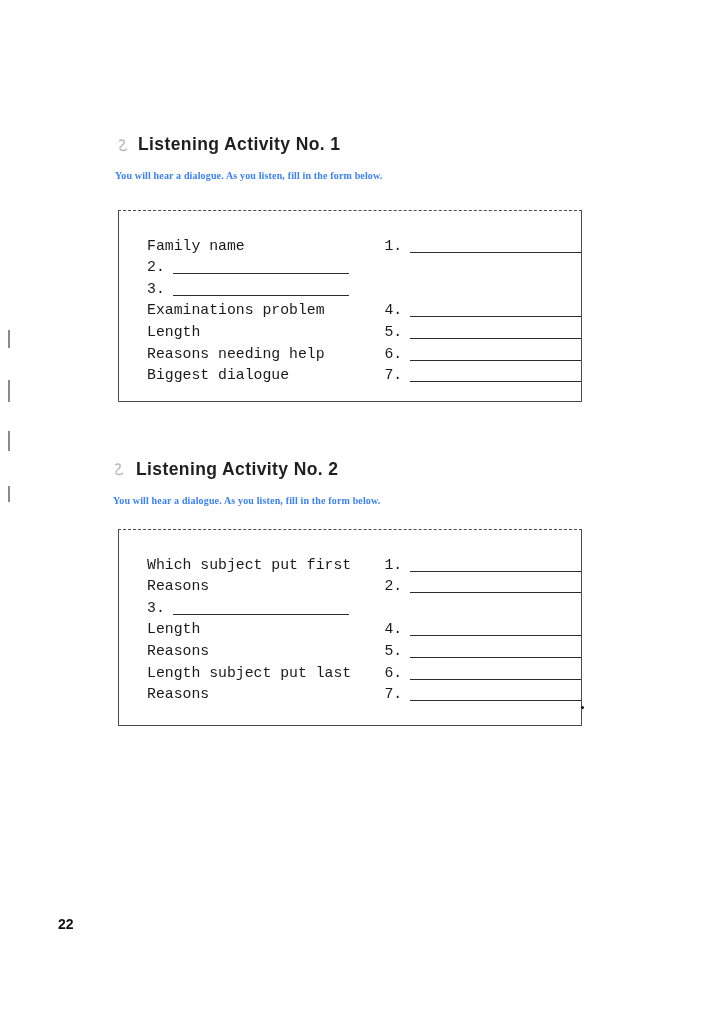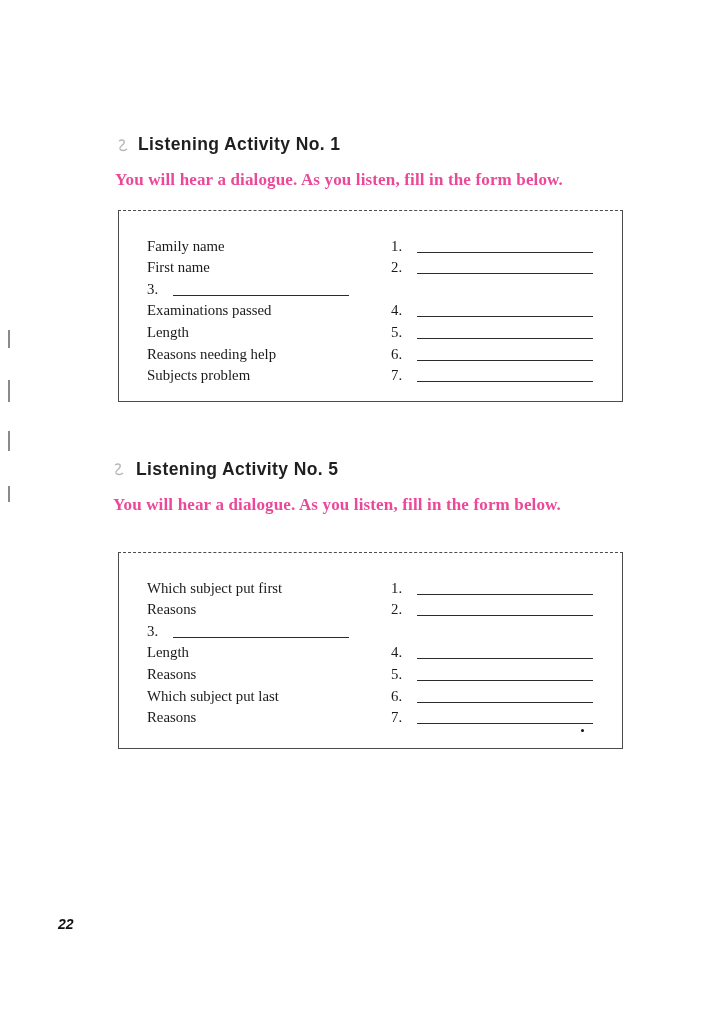--- a/index.html
+++ b/index.html
@@ -27,40 +27,41 @@
 
   .deco-mark { position:absolute; width:18px; height:16px; opacity:0.65; }
   .deco-1 { left:116px; top:138px; }
   .deco-2 { left:112px; top:462px; }
 
   
   .instruction {
     position:absolute;
     font-family:"Liberation Serif", serif;
     font-weight:bold;
-    font-size:17px;
+    font-size:10px;
     letter-spacing:0.15px;
-    color:#ec4899;
+    color:#3b82f6;
     white-space:nowrap;
   }
   .ins-1 { left:115px; top:170px; }
   .ins-2 { left:113px; top:495px; }
 
   
   .form-box {
     position:absolute;
     left:118px;
-    width:505px;
+    width:464px;
     border:1.2px solid #4c4c4c;
     border-top-style:dashed;
     box-sizing:border-box;
     background:#fff;
+    font-family:Liberation Mono, monospace;
   }
   .box-1 { top:210px; height:192px; }
-  .box-2 { top:552px; height:197px; }
+  .box-2 { top:529px; height:197px; }
 
   .rows { padding:23px 0 0 28px; }
   .row {
     display:flex;
     align-items:flex-end;
     height:21.6px;
     font-size:14.8px;
     line-height:19px;
   }
   .row-label { width:244px; color:#1a1a1a; }
@@ -92,21 +93,20 @@
   .sm-3 { top:431px; height:20px; }
   .sm-4 { top:486px; height:16px; }
 
   .page-number {
     position:absolute;
     left:58px; top:916px;
     font-family:"Liberation Sans", sans-serif;
     font-weight:bold;
     font-size:14px;
     color:#111;
-    font-style:italic;
   }
 </style>
 </head>
 <body>
 
 <div class="page">
 
   <div class="scan-mark sm-1"></div>
   <div class="scan-mark sm-2"></div>
   <div class="scan-mark sm-3"></div>
@@ -121,57 +121,56 @@
   <div class="instruction ins-1">You will hear a dialogue. As you listen, fill in the form below.</div>
 
   <div class="form-box box-1">
     <div class="rows">
       <div class="row">
         <span class="row-label">Family name</span>
         <span class="row-num">1.</span>
         <span class="blank-line"></span>
       </div>
       <div class="row">
-        <span class="row-label">First name</span>
         <span class="row-num">2.</span>
         <span class="blank-line"></span>
       </div>
       <div class="row">
         <span class="row-num">3.</span>
         <span class="blank-line"></span>
       </div>
       <div class="row">
-        <span class="row-label">Examinations passed</span>
+        <span class="row-label">Examinations problem</span>
         <span class="row-num">4.</span>
         <span class="blank-line"></span>
       </div>
       <div class="row">
         <span class="row-label">Length</span>
         <span class="row-num">5.</span>
         <span class="blank-line"></span>
       </div>
       <div class="row">
         <span class="row-label">Reasons needing help</span>
         <span class="row-num">6.</span>
         <span class="blank-line"></span>
       </div>
       <div class="row">
-        <span class="row-label">Subjects problem</span>
+        <span class="row-label">Biggest dialogue</span>
         <span class="row-num">7.</span>
         <span class="blank-line"></span>
       </div>
     </div>
   </div>
 
   <span class="deco-mark deco-2">
     <svg width="18" height="16" viewBox="0 0 18 16">
       <path d="M3 3 C6 1,9 2,8 5 C7 8,3 8,4 11 C5 13,9 13,11 11" fill="none" stroke="#8f8f8f" stroke-width="1.4"></path>
     </svg>
   </span>
-  <div class="section-title title-2">Listening Activity No. 5</div>
+  <div class="section-title title-2">Listening Activity No. 2</div>
   <div class="instruction ins-2">You will hear a dialogue. As you listen, fill in the form below.</div>
 
   <div class="form-box box-2">
     <div class="rows">
       <div class="row">
         <span class="row-label">Which subject put first</span>
         <span class="row-num">1.</span>
         <span class="blank-line"></span>
       </div>
       <div class="row">
@@ -187,21 +186,21 @@
         <span class="row-label">Length</span>
         <span class="row-num">4.</span>
         <span class="blank-line"></span>
       </div>
       <div class="row">
         <span class="row-label">Reasons</span>
         <span class="row-num">5.</span>
         <span class="blank-line"></span>
       </div>
       <div class="row">
-        <span class="row-label">Which subject put last</span>
+        <span class="row-label">Length subject put last</span>
         <span class="row-num">6.</span>
         <span class="blank-line"></span>
       </div>
       <div class="row">
         <span class="row-label">Reasons</span>
         <span class="row-num">7.</span>
         <span class="blank-line"></span>
       </div>
     </div>
     <div class="stray-dot" style="left:462px; top:176px;"></div>

